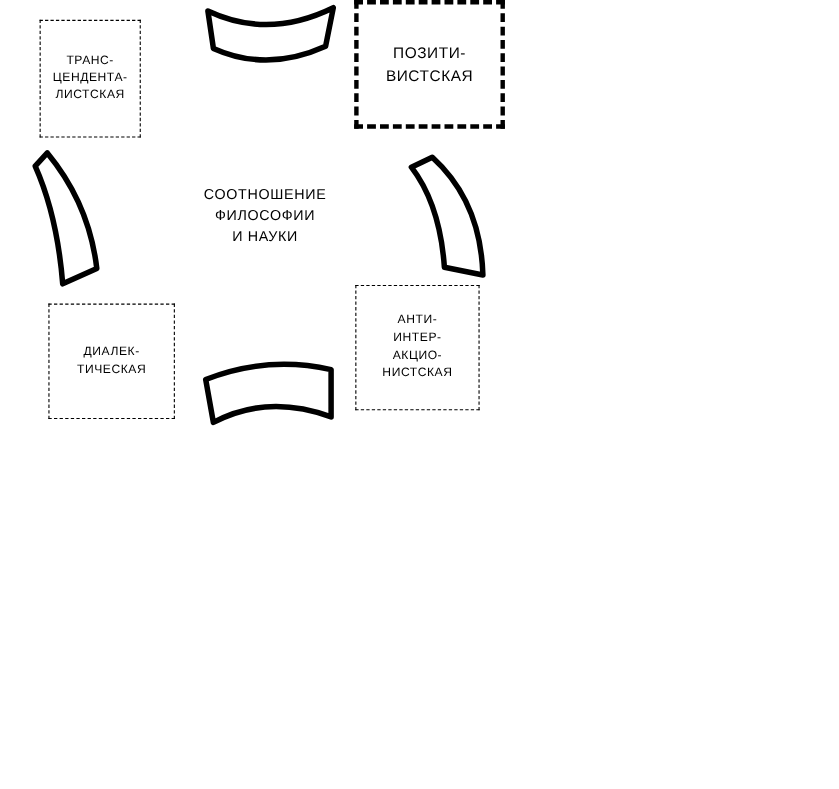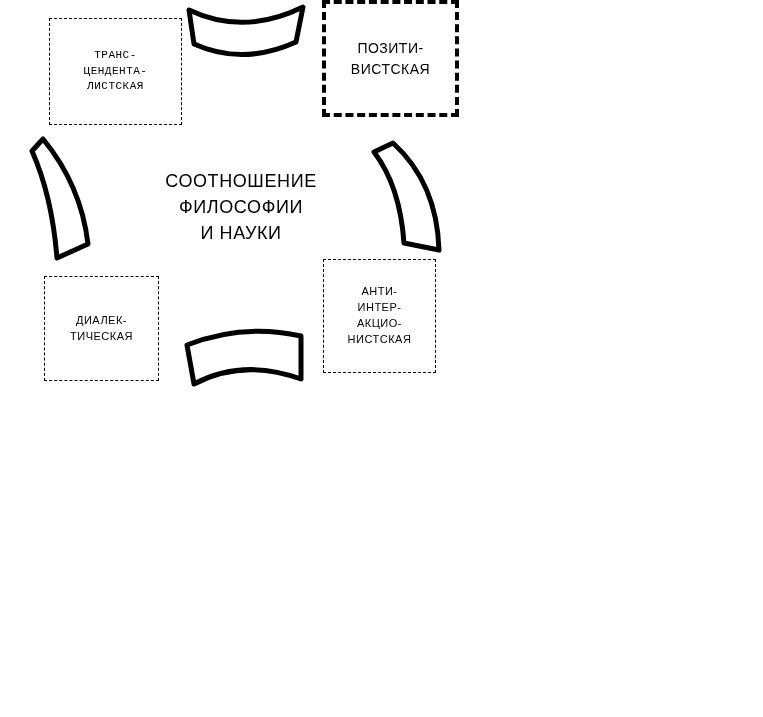--- a/index.html
+++ b/index.html
@@ -52,25 +52,24 @@
     font-size: 11px;
   }
   
   .node.thick {
     border: 4px dashed #000000;
   }
   .node.thick .node-label {
     font-size: 14px;
   }
   #node-transcendental {
-    left: 49px;
+    left: 36px;
     top: 18px;
-    width: 133px;
+    width: 92px;
     height: 107px;
-    font-family: Liberation Mono, monospace;
   }
   #node-positivist {
     left: 322px;
     top: 0;
     width: 137px;
     height: 117px;
   }
   #node-dialectical {
     left: 44px;
     top: 276px;
@@ -82,21 +81,21 @@
     top: 259px;
     width: 113px;
     height: 114px;
   }
   #center-title {
     position: absolute;
     left: 146px;
     top: 168px;
     width: 190px;
     text-align: center;
-    font-size: 18px;
+    font-size: 13px;
     line-height: 1.45;
     letter-spacing: 0.6px;
     white-space: pre-line;
   }
 </style>
 </head>
 <body>
 
 <div id="canvas">
 

